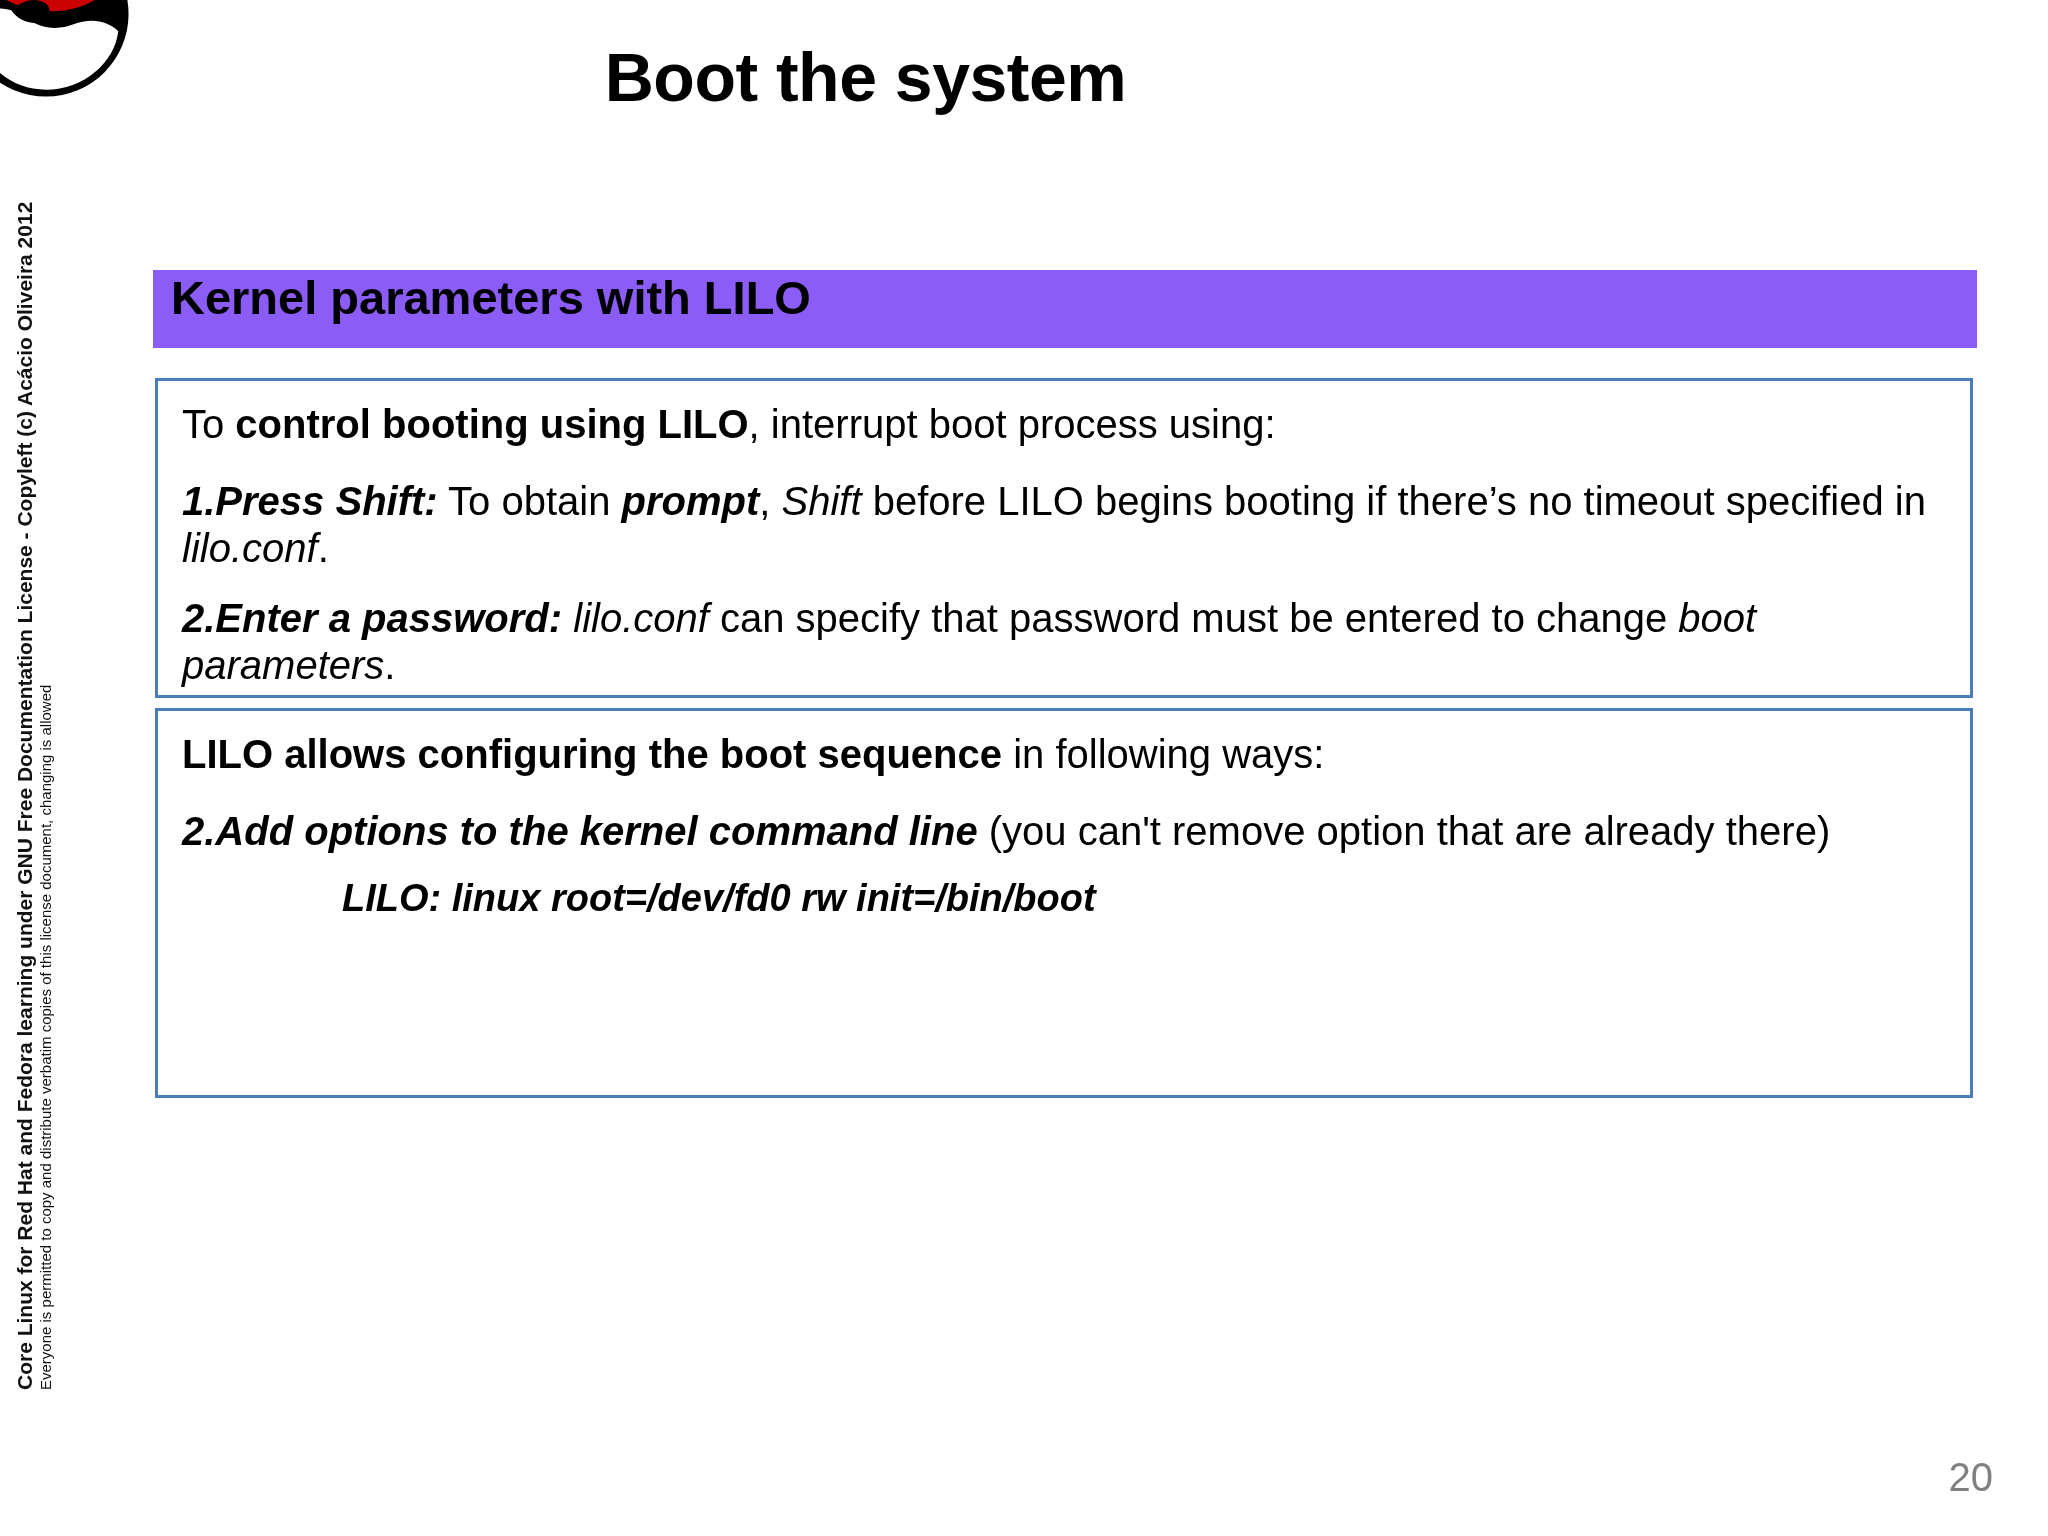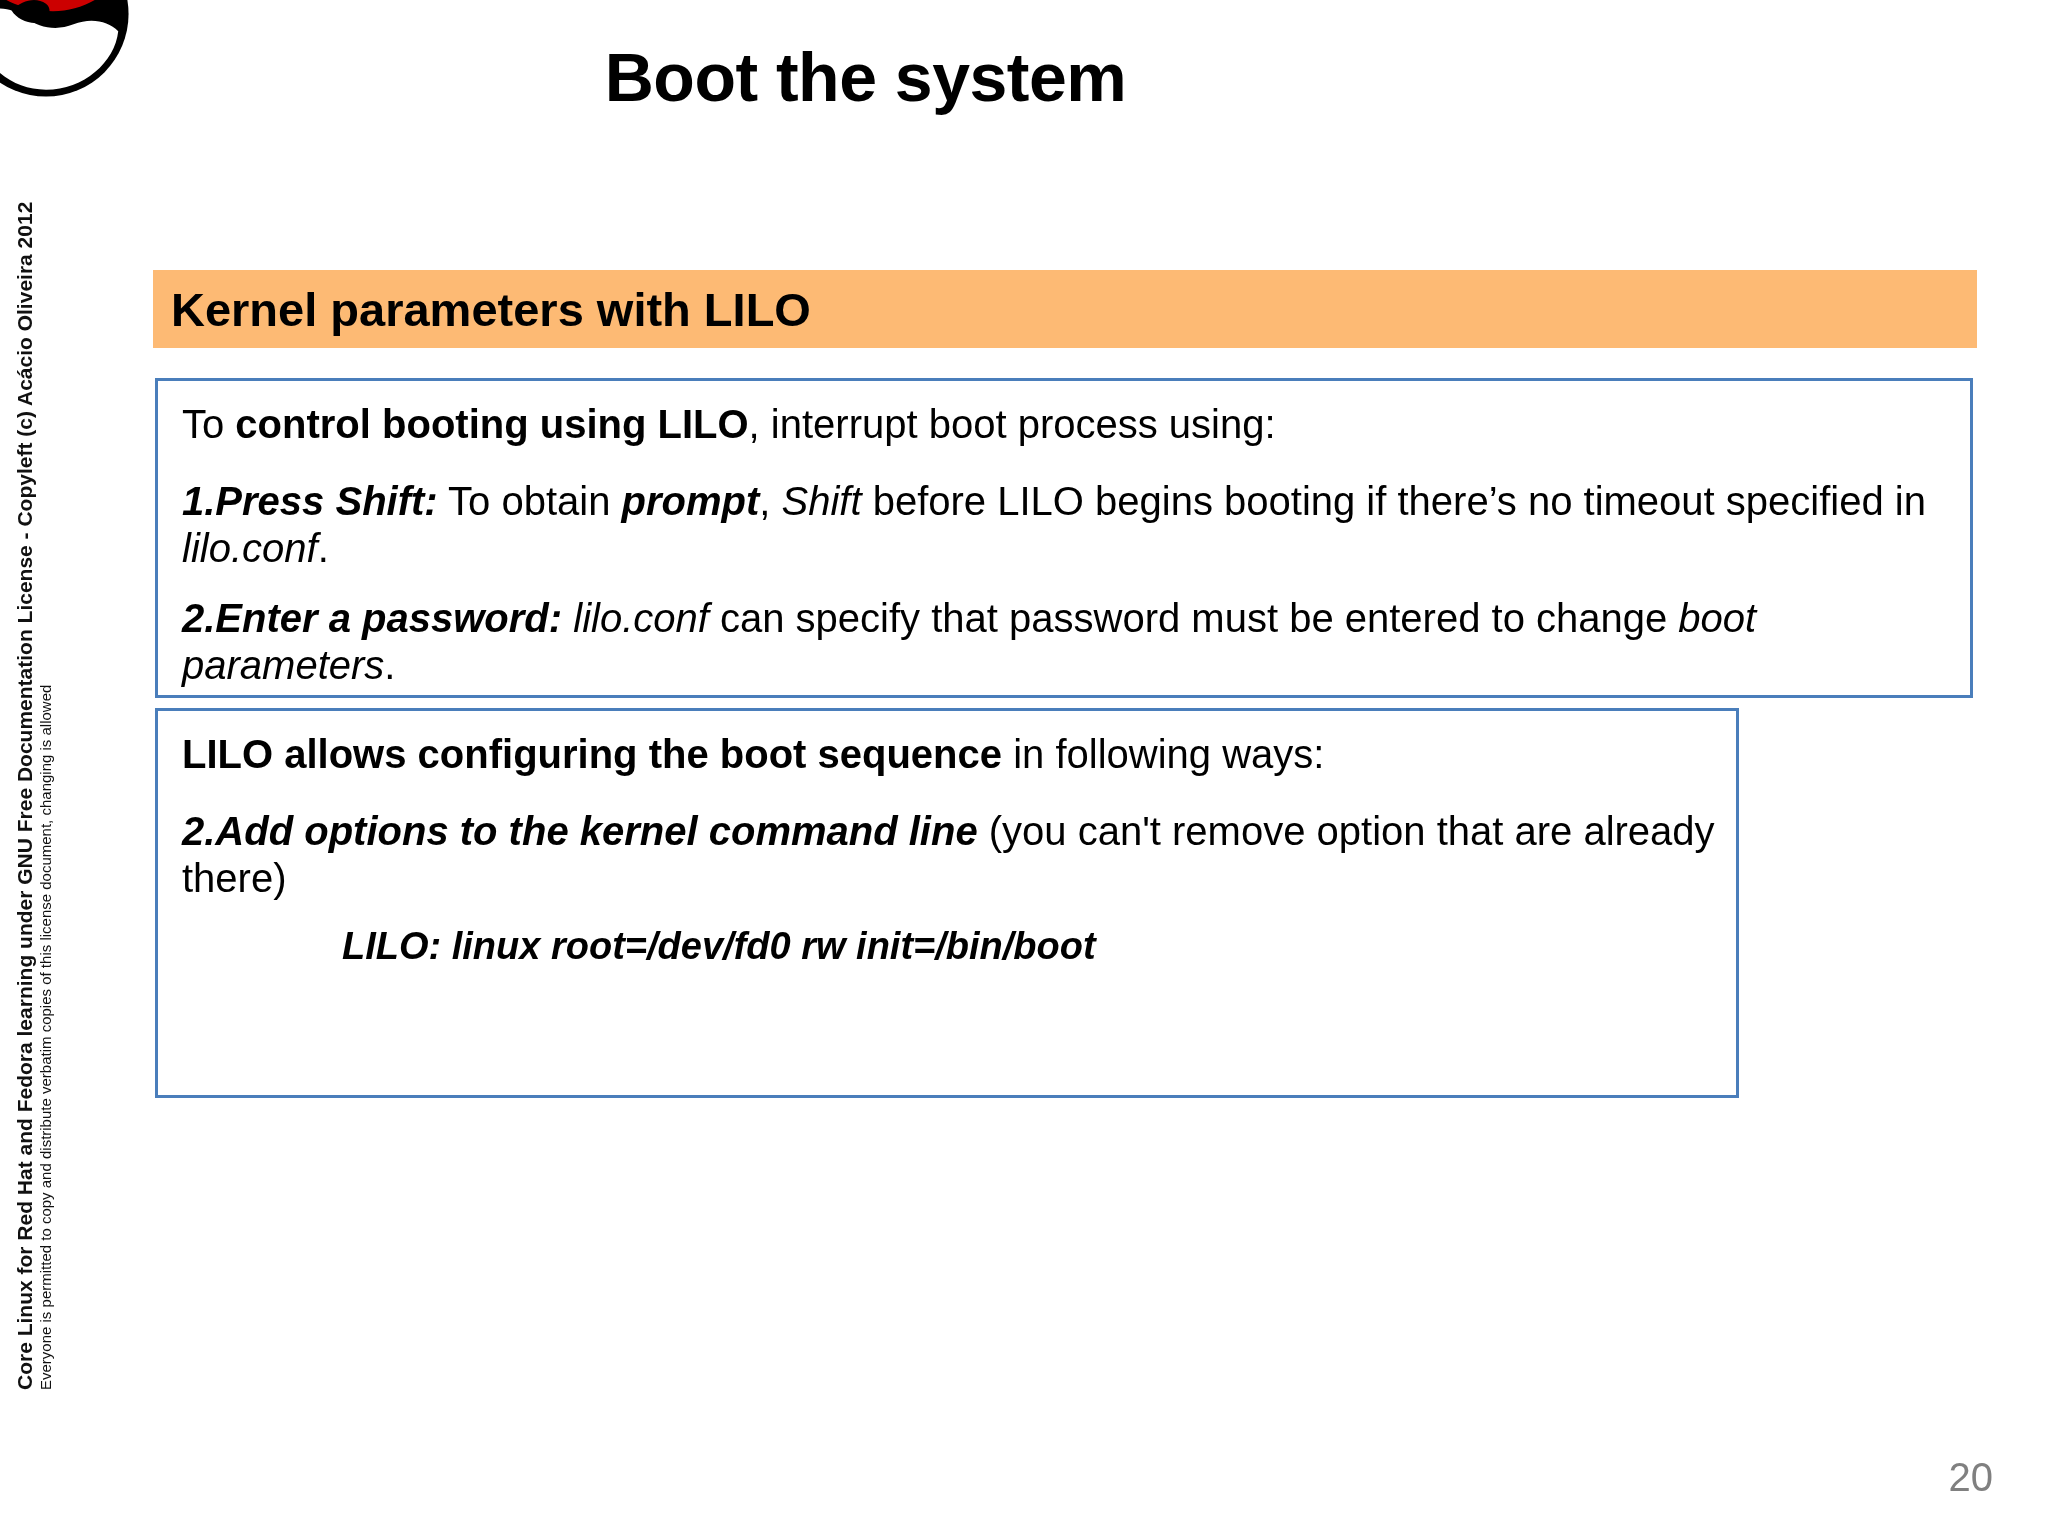--- a/index.html
+++ b/index.html
@@ -72,23 +72,22 @@
     color: #111111;
   }
 
   
   #section-band {
     position: absolute;
     left: 153px;
     top: 270px;
     width: 1824px;
     height: 78px;
-    background: #fdba74;
+    background: #8b5cf6;
     display: flex;
-    align-items: center;
   }
   #section-band-label {
     padding-left: 18px;
     font-size: 47px;
     font-weight: bold;
     font-family: "Liberation Sans", sans-serif;
     color: #000000;
     letter-spacing: 0px;
   }
 
@@ -101,21 +100,21 @@
     box-sizing: border-box;
     padding: 20px 20px 16px 24px;
   }
   #box-one {
     top: 378px;
     width: 1818px;
     height: 320px;
   }
   #box-two {
     top: 708px;
-    width: 1584px;
+    width: 1818px;
     height: 390px;
   }
 
   .para {
     font-family: "Liberation Sans", sans-serif;
     font-size: 40px;
     line-height: 1.18;
     color: #000000;
     margin: 0 0 22px 0;
   }

